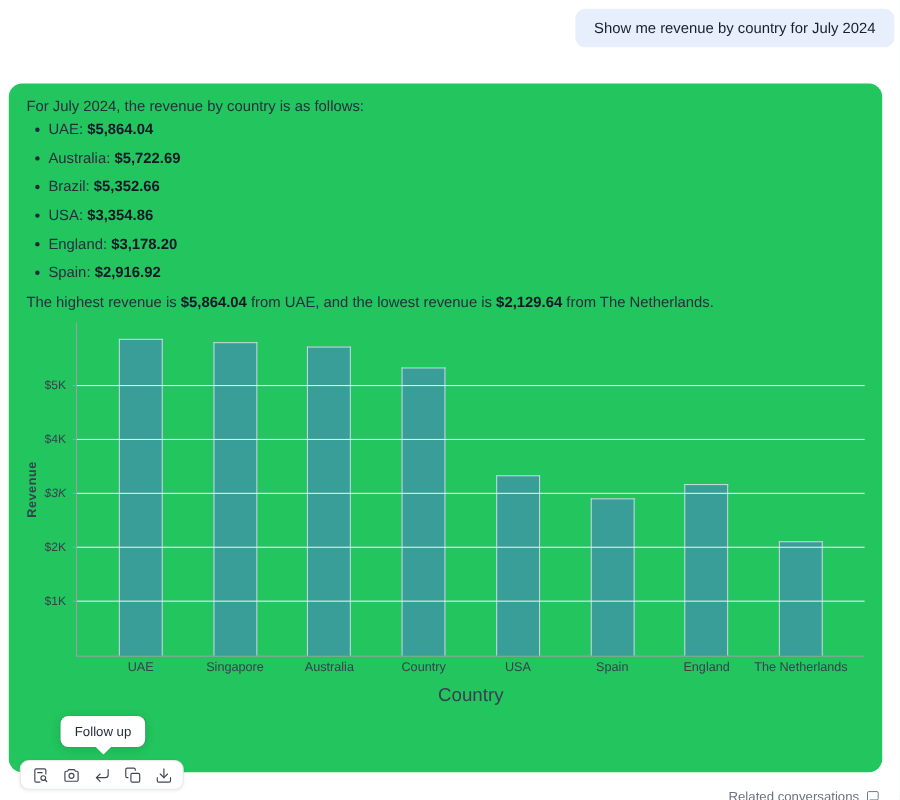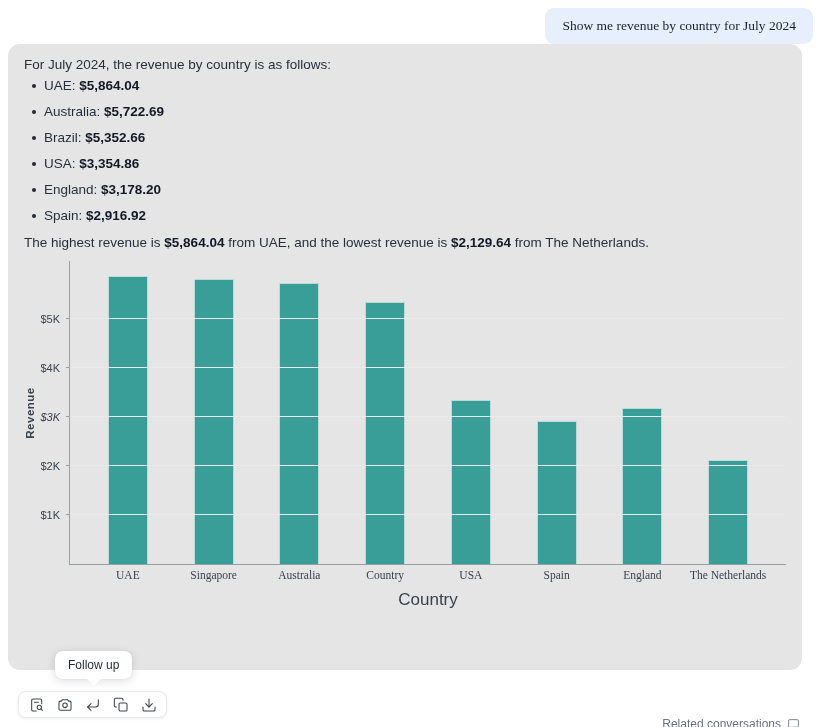--- a/index.html
+++ b/index.html
@@ -1,25 +1,25 @@
 <!DOCTYPE html>
 <html><head>
 <meta charset="utf-8">
 <style>
   * { margin:0; padding:0; box-sizing:border-box; }
   html,body { width:818px; height:727px; overflow:hidden; background:#ffffff;
     font-family:"Liberation Sans", sans-serif; color:#1f2937; }
 
   
   .user-bubble { position:absolute; top:8px; right:5px; background:#e6effb;
-    border-radius:9px; padding:10px 17px; font-size:13.5px; color:#16202e;font-family:Liberation Serif, serif; }
+    border-radius:9px; padding:10px 17px; font-size:13.5px; color:#16202e; }
 
   
-  .card { position:absolute; left:8px; top:44px; width:794px; height:626px;
-    background:#e5e5e5; border-radius:12px; padding:12px 16px; }
+  .card { position:absolute; left:8px; top:76px; width:794px; height:626px;
+    background:#22c55e; border-radius:12px; padding:12px 16px; }
 
   .intro { font-size:13.5px; line-height:18px; color:#24303f; }
   ul.revenue-list { list-style:none; margin-top:4px; }
   ul.revenue-list li { position:relative; padding-left:12px; margin-left:8px;
     font-size:13.5px; line-height:16px; margin-bottom:10px; color:#24303f; }
   ul.revenue-list li::before { content:''; position:absolute; left:0; top:6px;
     width:4px; height:4px; border-radius:50%; background:#1f2937; }
   .amount { font-weight:700; color:#111827; }
   .summary { font-size:13.5px; line-height:18px; margin-top:6px; color:#24303f; }
   .summary b { font-weight:700; color:#111827; }
@@ -33,21 +33,21 @@
   .ytick { position:absolute; right:calc(100% + 10px); transform:translateY(50%);
     font-size:11px; color:#374151; white-space:nowrap; }
   .y-title { position:absolute; top:50%; left:-40px; transform:translate(-50%,-50%) rotate(-90deg);
     font-size:11.5px; font-weight:700; color:#374151; letter-spacing:.5px; white-space:nowrap; }
   .slots { position:absolute; left:0; right:0; top:0; bottom:0; display:flex;
     padding:0 15px; align-items:flex-end; }
   .slot { flex:1; position:relative; height:100%; display:flex;
     align-items:flex-end; justify-content:center; }
   .bar { width:40px; background:#399e98; border:1px solid #bcdad8; border-bottom:none; }
   .xlabel { position:absolute; top:calc(100% + 5px); left:50%; transform:translateX(-50%);
-    white-space:nowrap; font-size:11.5px; color:#374151;font-family:Liberation Serif, serif; }
+    white-space:nowrap; font-size:11.5px; color:#374151; }
   .x-title { position:absolute; top:calc(100% + 26px); left:0; right:0;
     text-align:center; font-size:17px; font-weight:400; color:#374151; }
 
   
   .tooltip { position:absolute; left:55px; top:651px; background:#ffffff;
     border-radius:7px; padding:7px 13px; font-size:12px; color:#1f2937;
     box-shadow:0 2px 10px rgba(15,23,42,.14), 0 0 1px rgba(15,23,42,.2); z-index:5; }
   .tooltip::after { content:''; position:absolute; top:100%; left:50%;
     transform:translateX(-50%); border:7px solid transparent; border-top-color:#ffffff;
     border-bottom-width:0; }

